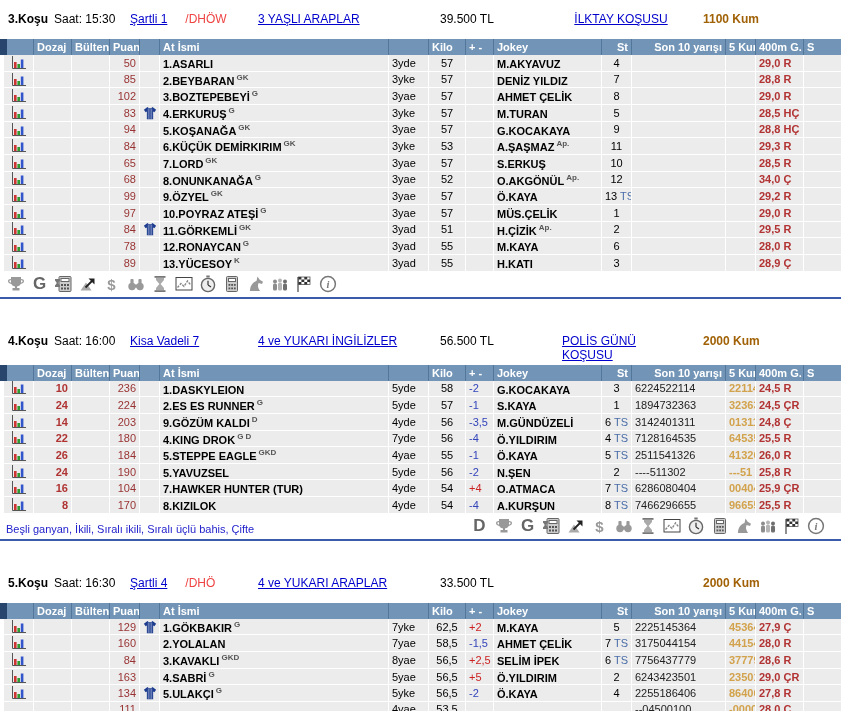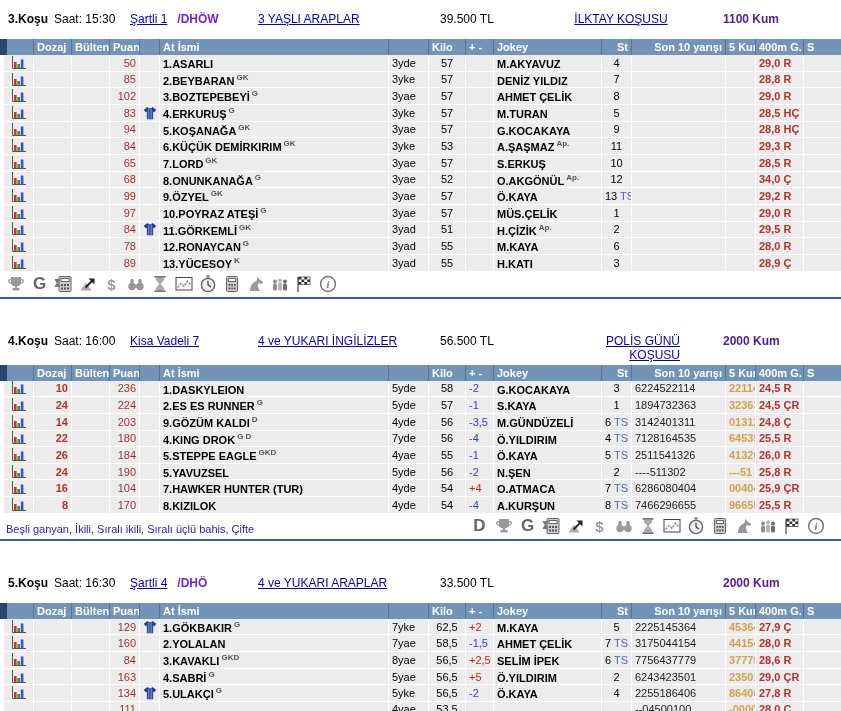--- a/index.html
+++ b/index.html
@@ -5,24 +5,24 @@
   html,body{margin:0;padding:0;background:#fff;font-family:"Liberation Sans",sans-serif;}
   #app{width:841px;}
   section.race{margin-top:10px;}
   section.race + section.race{margin-top:33px;}
 
   
   .race-header{display:grid;grid-template-columns:130px 128px 182px 105px 152px auto;align-items:start;font-size:12px;min-height:24px;padding-top:2px;}
   .race-no{font-weight:bold;color:#000;padding-left:8px;}
   .race-time{color:#000;margin-left:6px;}
   a.link{color:#0000cc;text-decoration:underline;cursor:pointer;}
-  .cond-suffix{color:#6d28d9;margin-left:10px;font-weight:bold;}
+  .cond-suffix{color:#ef4444;margin-left:18px;}
   .prize{color:#000;}
-  .race-name{justify-self:center;text-align:right;max-width:118px;display:inline-block;}
-  .distance{color:#4c1d95;font-weight:bold;padding-left:6px;margin-left:20px;}
+  .race-name{justify-self:center;text-align:left;max-width:118px;display:inline-block;}
+  .distance{color:#a16207;font-weight:bold;padding-left:6px;}
 
   
   table{border-collapse:collapse;table-layout:fixed;width:841px;margin-top:3px;font-size:11px;}
   thead th{background:#7295b7;color:#fff;font-weight:bold;text-align:left;padding:2px 3px;border-right:1px solid #53779a;height:11px;white-space:nowrap;overflow:hidden;}
   thead th.c0{border-left:7px solid #28456e;}
   thead th.c10,thead th.c11,thead th.c12{text-align:right;}
   tbody td{background:#ececec;border-bottom:1px solid #fff;border-right:1px solid #fff;padding:1px 3px;height:12px;white-space:nowrap;overflow:hidden;vertical-align:middle;}
   td.c0{text-align:center;padding:0;}
   td.c1{text-align:right;font-weight:bold;color:#b03333;}
   td.c2{text-align:right;}

